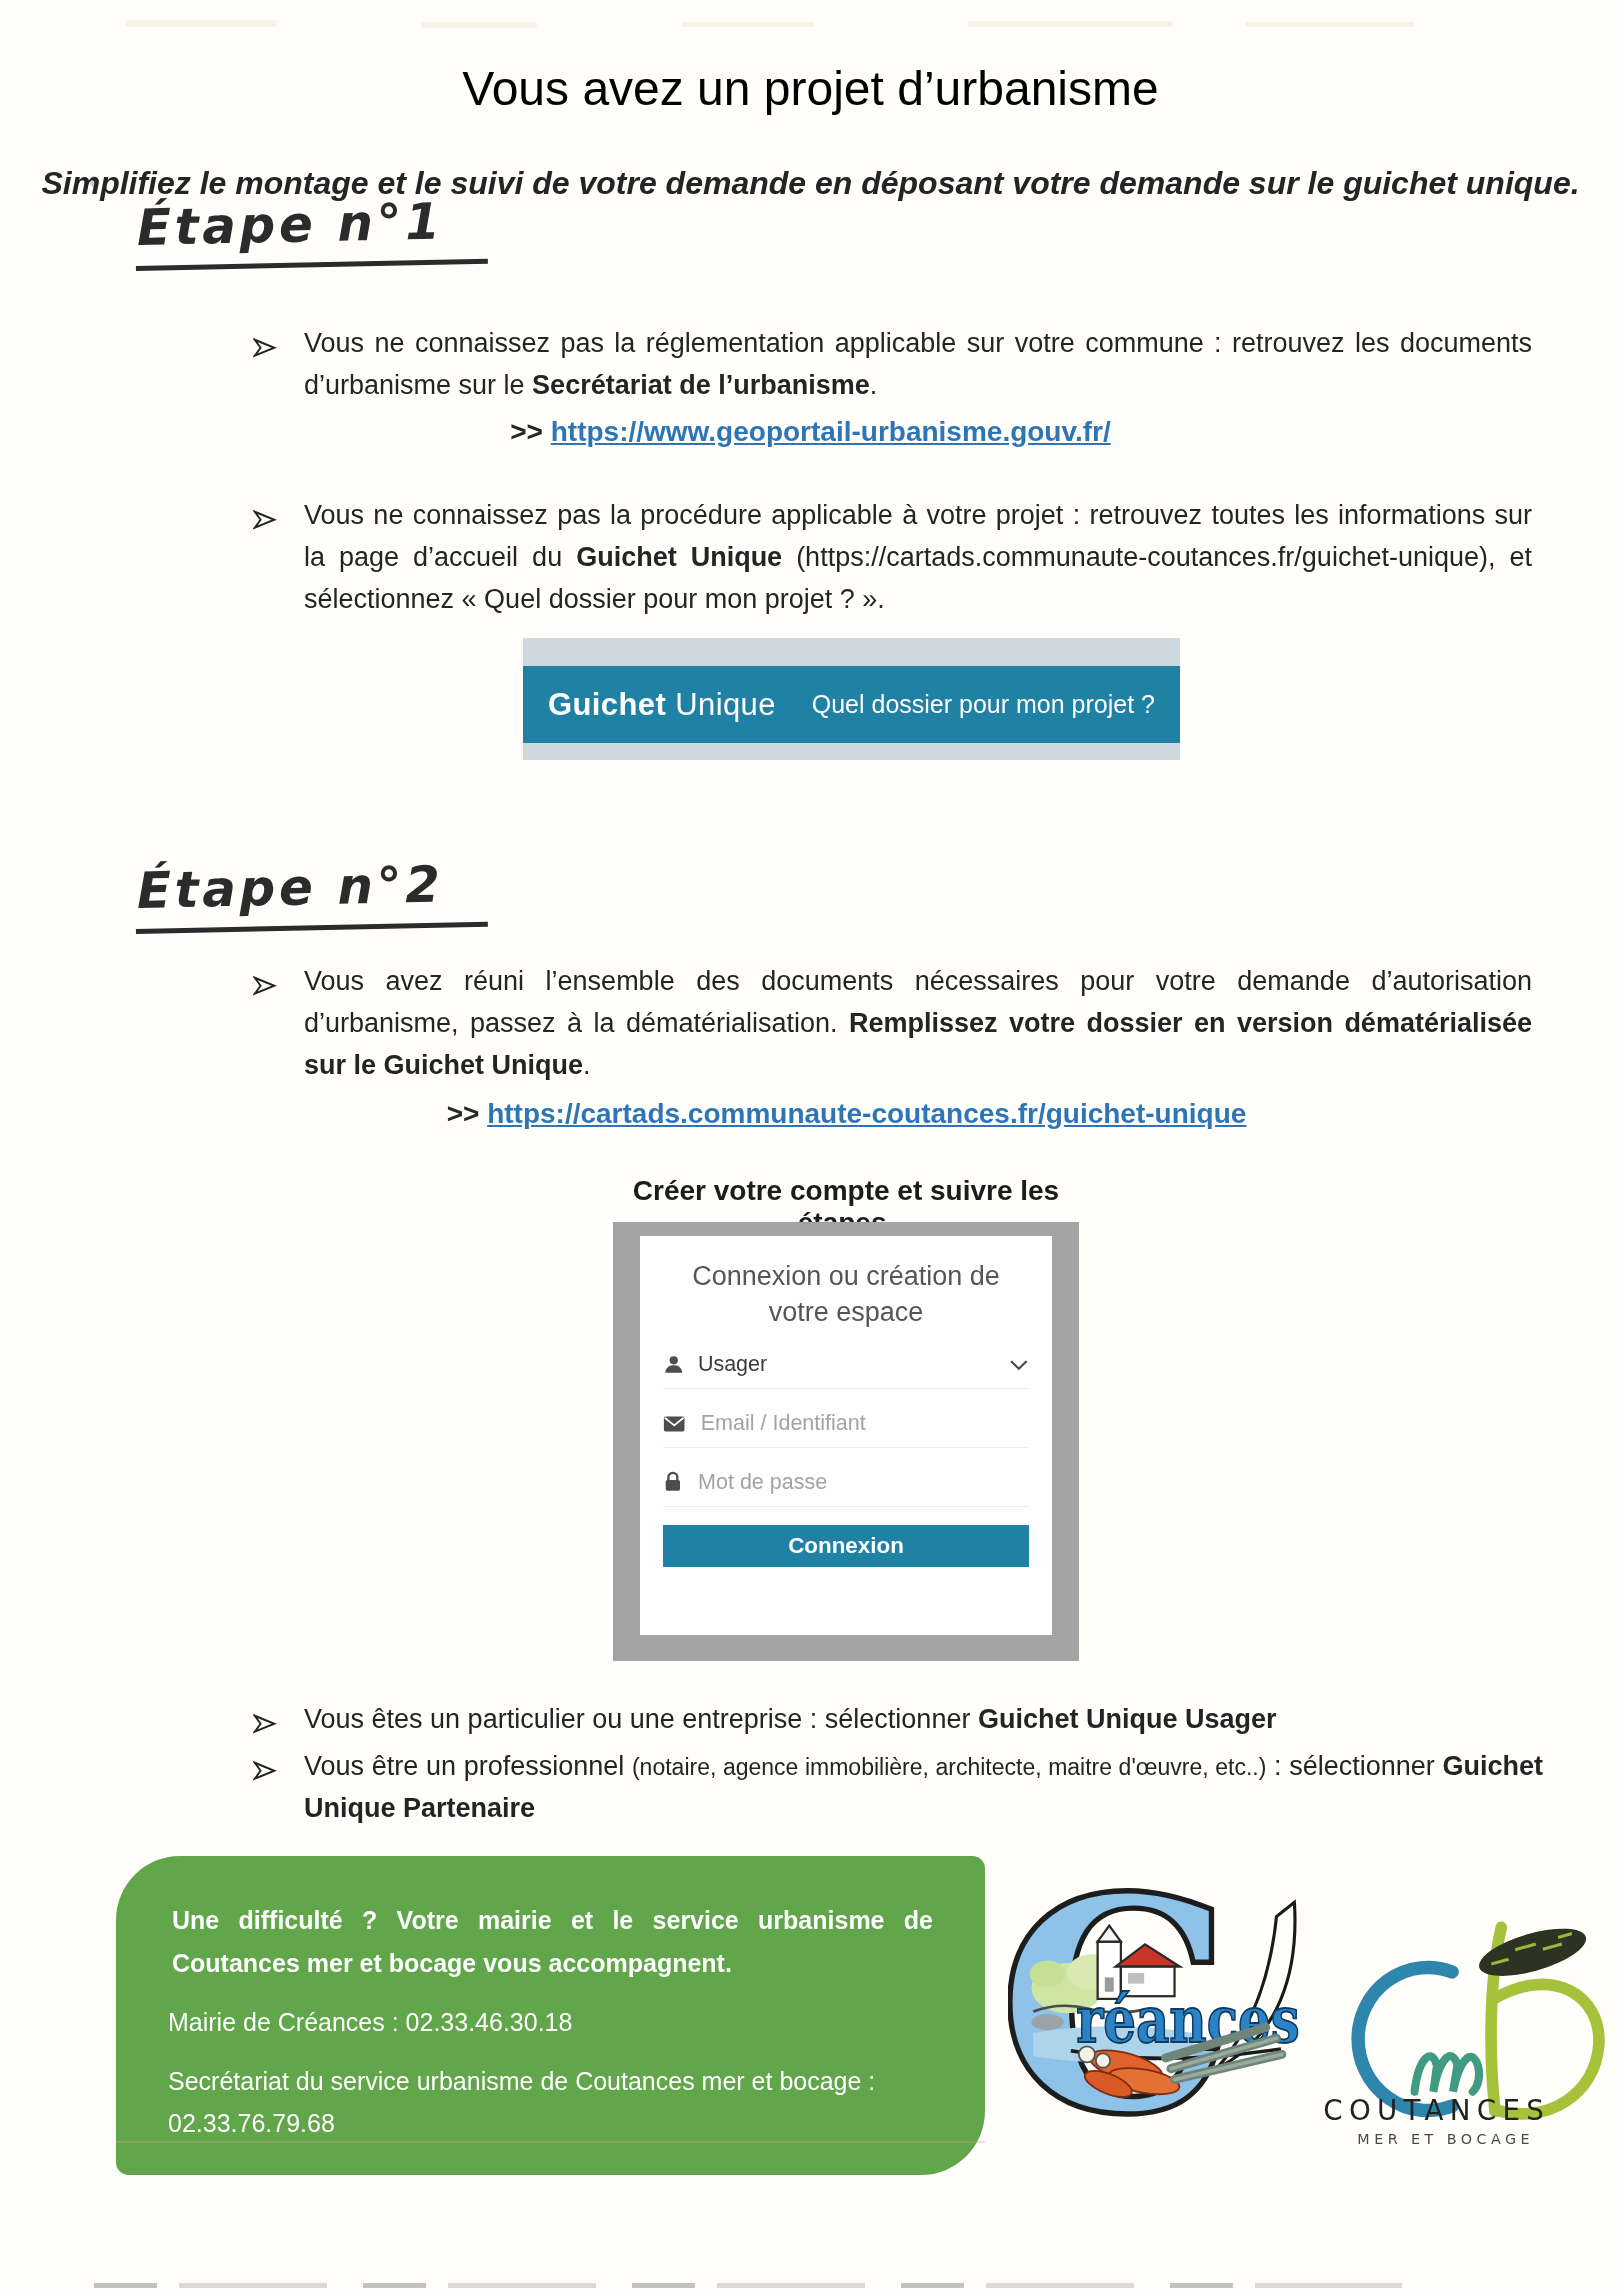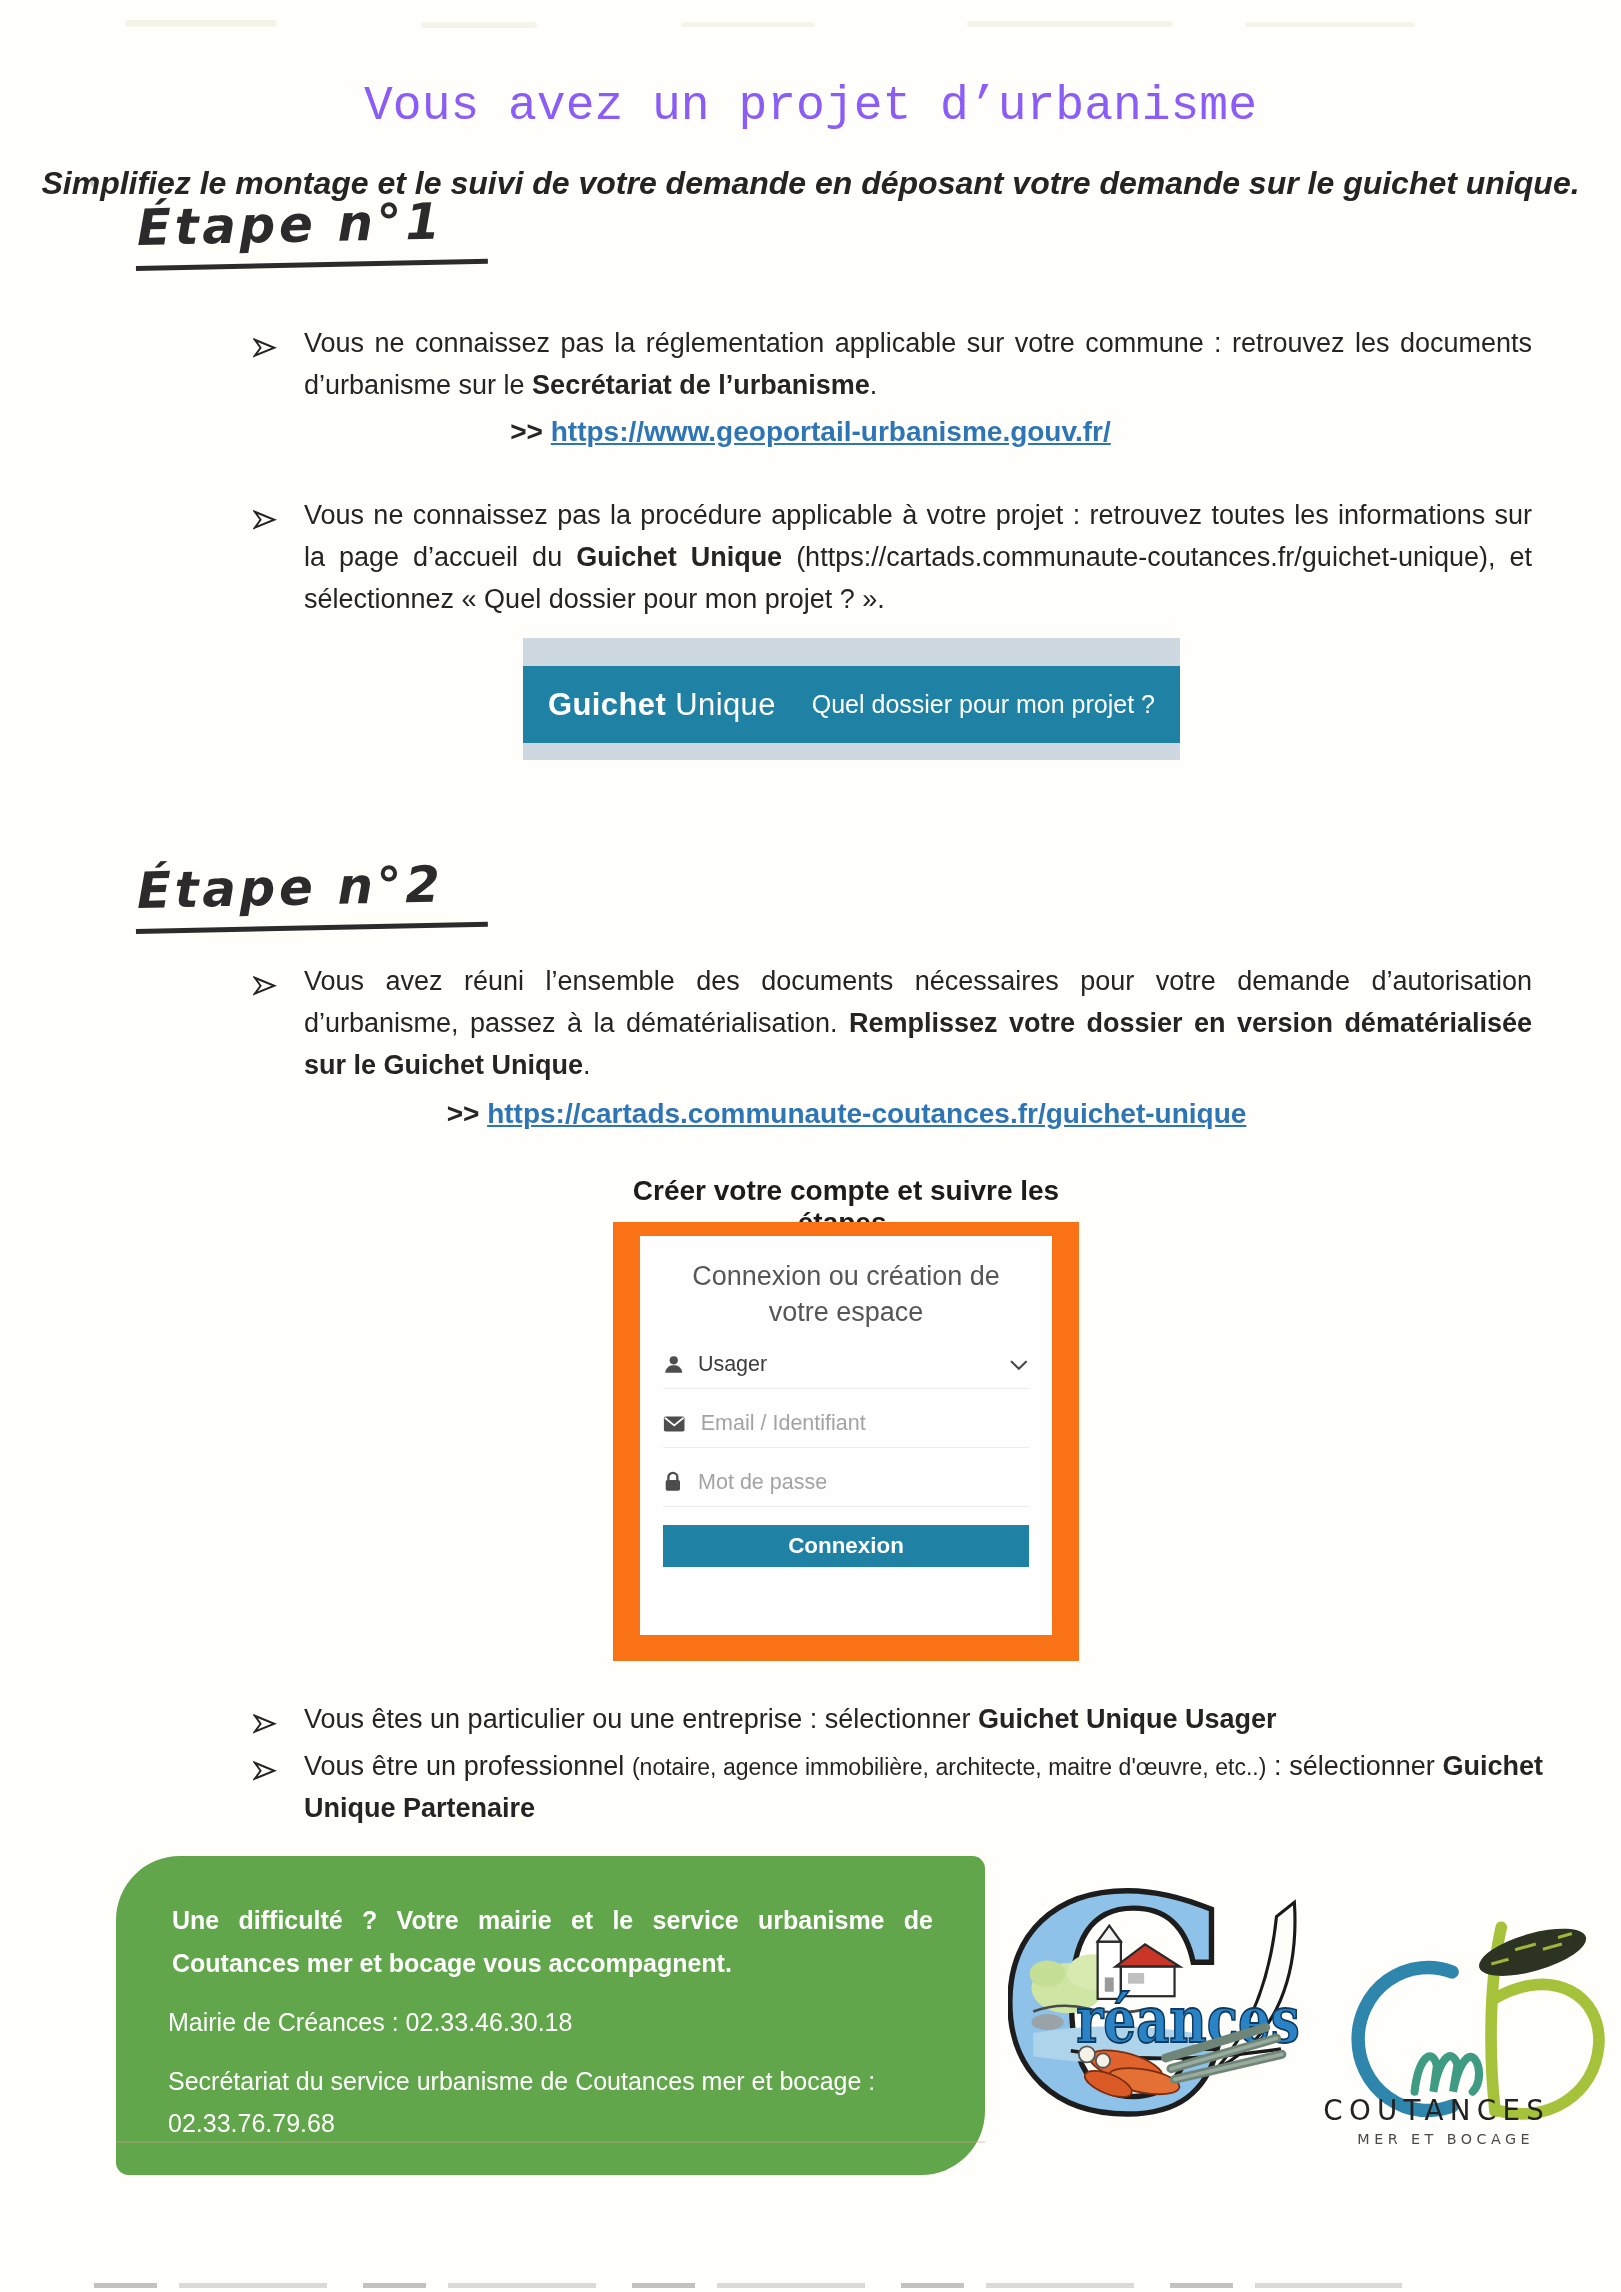--- a/index.html
+++ b/index.html
@@ -1,21 +1,21 @@
 <!DOCTYPE html>
 <html lang="fr" style="font-size:14.3px"><head>
 <meta charset="utf-8">
 <style>
   html,body{margin:0;padding:0;background:#9a9a9a;}
   .page{position:relative;width:1621px;height:2293px;background:#fffefb;
         font-family:"Liberation Sans","DejaVu Sans",sans-serif;color:#282828;overflow:hidden;}
 
   
-  .doc-title{position:absolute;top:79px;left:0;width:100%;text-align:center;
-             font-size:48px;font-weight:400;color:#8b5cf6;font-family:Liberation Mono, monospace;}
+  .doc-title{position:absolute;top:61px;left:0;width:100%;text-align:center;
+             font-size:48px;font-weight:400;color:#000000;}
   .doc-subtitle{position:absolute;top:165px;left:0;width:100%;text-align:center;
                 font-size:32px;font-weight:bold;font-style:italic;color:#242424;}
 
   
   .step-heading{position:absolute;left:136px;font-size:50px;font-weight:bold;font-style:italic;
                 letter-spacing:3.6px;color:#2b2b2b;border-bottom:5.4px solid #2b2b2b;
                 padding:0 43px 9px 1.8px;transform:rotate(-1.2deg);transform-origin:left bottom;
                 font-family:"DejaVu Sans",sans-serif;}
   #step1-heading{top:199px;}
   #step2-heading{top:862px;}
@@ -45,21 +45,21 @@
               display:flex;align-items:center;justify-content:space-between;
               padding:0 25px;box-sizing:border-box;color:#fff;}
   .banner-brand{font-size:31px;letter-spacing:0.4px;}
   .banner-menu{font-size:25px;}
 
   
   .caption{position:absolute;top:1175px;left:613px;width:466px;text-align:center;
            font-size:28px;font-weight:bold;color:#1c1c1c;}
 
   
-  .login{position:absolute;left:613px;top:1222px;width:466px;height:439px;background:#f97316;}
+  .login{position:absolute;left:613px;top:1222px;width:466px;height:439px;background:#a3a3a3;}
   .login-card{position:absolute;left:27px;top:14.3px;width:412px;height:399px;background:#fefefe;}
   .login-title{margin:21.5px auto 0;width:358px;text-align:center;font-size:27px;color:#565656;line-height:1.35;}
   .login-field{position:relative;margin:10.7px 23px 0;border-bottom:0.9px solid #ececec;
                display:flex;align-items:center;gap:13.4px;height:47px;}
   .login-field:first-of-type{margin-top:12.5px;}
   .login-field input{border:none;outline:none;font-size:21.5px;color:#3f3f3f;flex:1;
                      background:transparent;font-family:inherit;min-width:0;}
   .login-field input::placeholder{color:#a3a3a3;opacity:1;}
   .login-select-value{font-size:21.5px;color:#3c3c3c;flex:1;}
   .field-icon{display:flex;align-items:center;}

